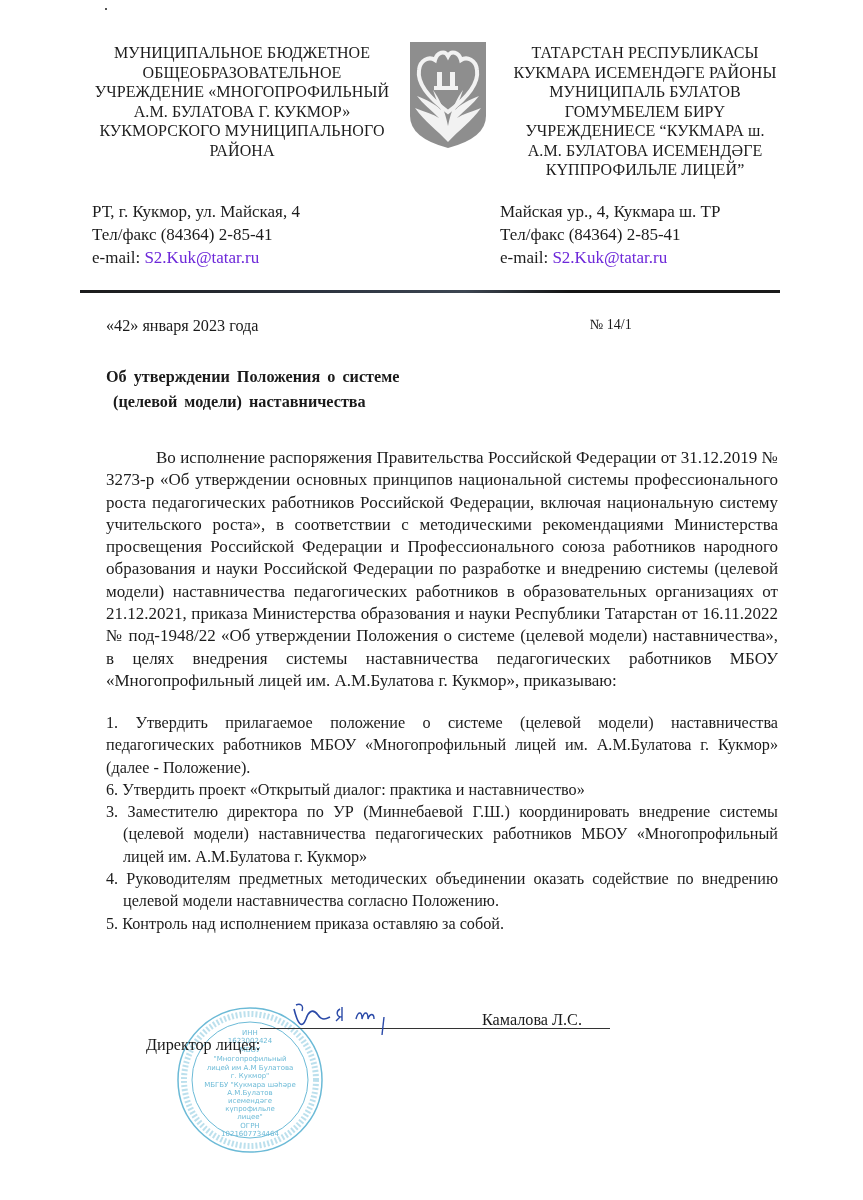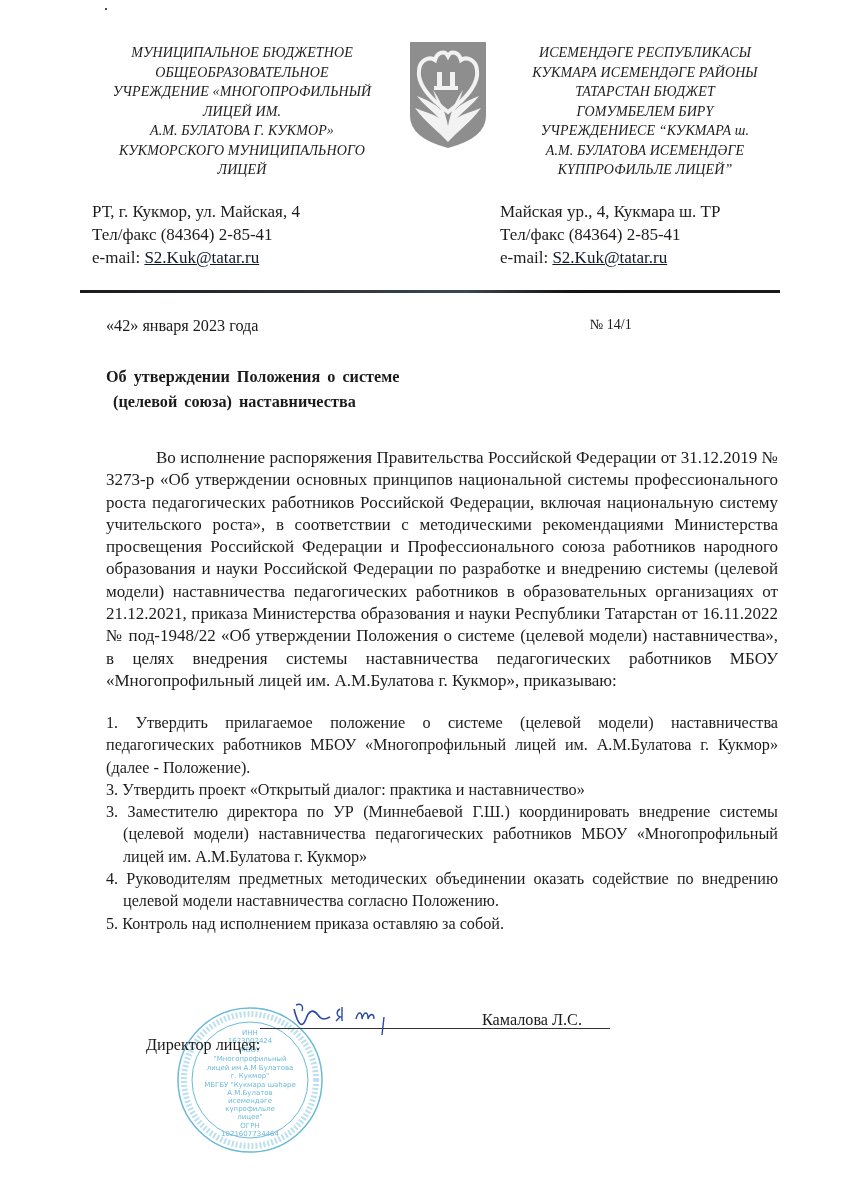--- a/index.html
+++ b/index.html
@@ -2,32 +2,31 @@
 <html><head>
 <meta charset="utf-8">
 <style>
   html, body { margin: 0; padding: 0; background: #ffffff; }
   body {
     width: 863px; height: 1200px; position: relative; overflow: hidden;
     font-family: "Liberation Serif", serif; color: #1a1a1a;
   }
   .abs { position: absolute; }
   .hdr-block {
-    text-align: center; font-size: 14px; line-height: 19.5px; color: #1c1c1c;
+    text-align: center; font-size: 16px; line-height: 19.5px; color: #1c1c1c;
     letter-spacing: 0.1px;
-    font-style: italic;
   }
   #hdr-left { left: 92px; top: 43px; width: 300px; }
   #hdr-right { left: 500px; top: 43px; width: 290px; }
   .addr {
     text-align: left; font-size: 17px; line-height: 23px; color: #1c1c1c;
   }
   #addr-left { left: 92px; top: 200px; width: 300px; }
   #addr-right { left: 500px; top: 200px; width: 290px; }
-  .email-link { text-decoration: underline; color: #0f172a; }
+  .email-link { color: #6d28d9; }
   #emblem { left: 407px; top: 38px; width: 82px; height: 112px; }
   #rule {
     left: 80px; top: 290px; width: 700px; height: 3px;
     background: linear-gradient(90deg, #1b1b1b 0%, #2d3440 35%, #3d4652 55%, #141414 70%, #1b1b1b 100%);
   }
   #date { left: 106px; top: 317px; font-size: 16.2px; }
   #number { left: 590px; top: 317px; font-size: 14px; }
   #subject {
     left: 106px; top: 365px; font-size: 16.2px; font-weight: bold; line-height: 25px;
     word-spacing: 3px;
@@ -56,44 +55,43 @@
 </style>
 </head>
 <body>
 
 <div class="abs" id="dot-mark"></div>
 
 <div class="abs hdr-block" id="hdr-left">
   <div>МУНИЦИПАЛЬНОЕ БЮДЖЕТНОЕ</div>
   <div>ОБЩЕОБРАЗОВАТЕЛЬНОЕ</div>
   <div>УЧРЕЖДЕНИЕ «МНОГОПРОФИЛЬНЫЙ</div>
-  <div>ЛИЦЕЙ ИМ.</div>
   <div>А.М. БУЛАТОВА Г. КУКМОР»</div>
   <div>КУКМОРСКОГО МУНИЦИПАЛЬНОГО</div>
-  <div>ЛИЦЕЙ</div>
+  <div>РАЙОНА</div>
 </div>
 
 <div class="abs" id="emblem">
   <svg width="82" height="112" viewBox="0 0 82 112">
     <path d="M3 4 H79 V78 Q79 100 41 110 Q3 100 3 78 Z" fill="#8e8e8e"></path>
 
     <path d="M41 74 C22 60 10 46 12 32 C13 22 22 18 28 22 C30 14 38 12 41 18 C44 12 52 14 54 22 C60 18 69 22 70 32 C72 46 60 60 41 74 Z" fill="none" stroke="#f2f2f2" stroke-width="4"></path>
 
     <path d="M30 34 h5 v14 h4 v4 h-12 v-4 h3 Z" fill="#f2f2f2"></path>
     <path d="M43 34 h5 v14 h3 v4 h-12 v-4 h4 Z" fill="#f2f2f2"></path>
 
     <path d="M41 104 C30 92 18 84 8 70 C18 74 26 76 32 80 C24 72 16 66 10 58 C20 62 28 66 34 72 C30 64 28 58 26 52 C32 60 38 72 41 88 Z" fill="#f2f2f2"></path>
     <path d="M41 104 C52 92 64 84 74 70 C64 74 56 76 50 80 C58 72 66 66 72 58 C62 62 54 66 48 72 C52 64 54 58 56 52 C50 60 44 72 41 88 Z" fill="#f2f2f2"></path>
   </svg>
 </div>
 
 <div class="abs hdr-block" id="hdr-right">
-  <div>ИСЕМЕНДӘГЕ РЕСПУБЛИКАСЫ</div>
+  <div>ТАТАРСТАН РЕСПУБЛИКАСЫ</div>
   <div>КУКМАРА ИСЕМЕНДӘГЕ РАЙОНЫ</div>
-  <div>ТАТАРСТАН БЮДЖЕТ</div>
+  <div>МУНИЦИПАЛЬ БУЛАТОВ</div>
   <div>ГОМУМБЕЛЕМ БИРҮ</div>
   <div>УЧРЕЖДЕНИЕСЕ “КУКМАРА ш.</div>
   <div>А.М. БУЛАТОВА ИСЕМЕНДӘГЕ</div>
   <div>КҮППРОФИЛЬЛЕ ЛИЦЕЙ”</div>
 </div>
 
 <div class="abs addr" id="addr-left">
   <div>РТ, г. Кукмор, ул. Майская, 4</div>
   <div>Тел/факс (84364) 2-85-41</div>
   <div><span>e-mail: </span><span class="email-link">S2.Kuk@tatar.ru</span></div>
@@ -104,28 +102,28 @@
   <div><span>e-mail: </span><span class="email-link">S2.Kuk@tatar.ru</span></div>
 </div>
 
 <div class="abs" id="rule"></div>
 
 <div class="abs" id="date">«42» января 2023 года</div>
 <div class="abs" id="number">№ 14/1</div>
 
 <div class="abs" id="subject">
   <div>Об утверждении Положения о системе</div>
-  <div style="white-space:pre;"> (целевой союза) наставничества</div>
+  <div style="white-space:pre;"> (целевой модели) наставничества</div>
 </div>
 
 <div class="abs" id="body-para">Во исполнение распоряжения Правительства Российской Федерации от 31.12.2019 № 3273-р «Об утверждении основных принципов национальной системы профессионального роста педагогических работников Российской Федерации, включая национальную систему учительского роста», в соответствии с методическими рекомендациями Министерства просвещения Российской Федерации и Профессионального союза работников народного образования и науки Российской Федерации по разработке и внедрению системы (целевой модели) наставничества педагогических работников в образовательных организациях от 21.12.2021, приказа Министерства образования и науки Республики Татарстан от 16.11.2022 № под-1948/22 «Об утверждении Положения о системе (целевой модели) наставничества», в целях внедрения системы наставничества педагогических работников МБОУ «Многопрофильный лицей им. А.М.Булатова г. Кукмор», приказываю:</div>
 
 <ol class="abs" id="order-list">
   <li class="first">1. Утвердить прилагаемое положение о системе (целевой модели) наставничества педагогических работников МБОУ «Многопрофильный лицей им. А.М.Булатова г. Кукмор» (далее - Положение).</li>
-  <li class="hang">3.  Утвердить проект  «Открытый диалог: практика и наставничество»</li>
+  <li class="hang">6.  Утвердить проект  «Открытый диалог: практика и наставничество»</li>
   <li class="hang">3.  Заместителю директора по УР (Миннебаевой Г.Ш.)  координировать внедрение системы (целевой модели) наставничества педагогических работников МБОУ «Многопрофильный лицей им. А.М.Булатова г. Кукмор»</li>
   <li class="hang">4. Руководителям предметных методических объединении оказать содействие по внедрению целевой модели наставничества  согласно Положению.</li>
   <li class="hang">5.  Контроль над  исполнением  приказа  оставляю  за   собой.</li>
 </ol>
 
 <div class="abs" id="stamp">
   <svg width="150" height="150" viewBox="0 0 150 150">
     <circle cx="75" cy="75" r="72" fill="none" stroke="#3aa3c9" stroke-width="1.5"></circle>
     <circle cx="75" cy="75" r="58" fill="none" stroke="#3aa3c9" stroke-width="1"></circle>
     <circle cx="75" cy="75" r="66" fill="none" stroke="#3aa3c9" stroke-width="6" stroke-dasharray="2 2" opacity="0.45"></circle>

